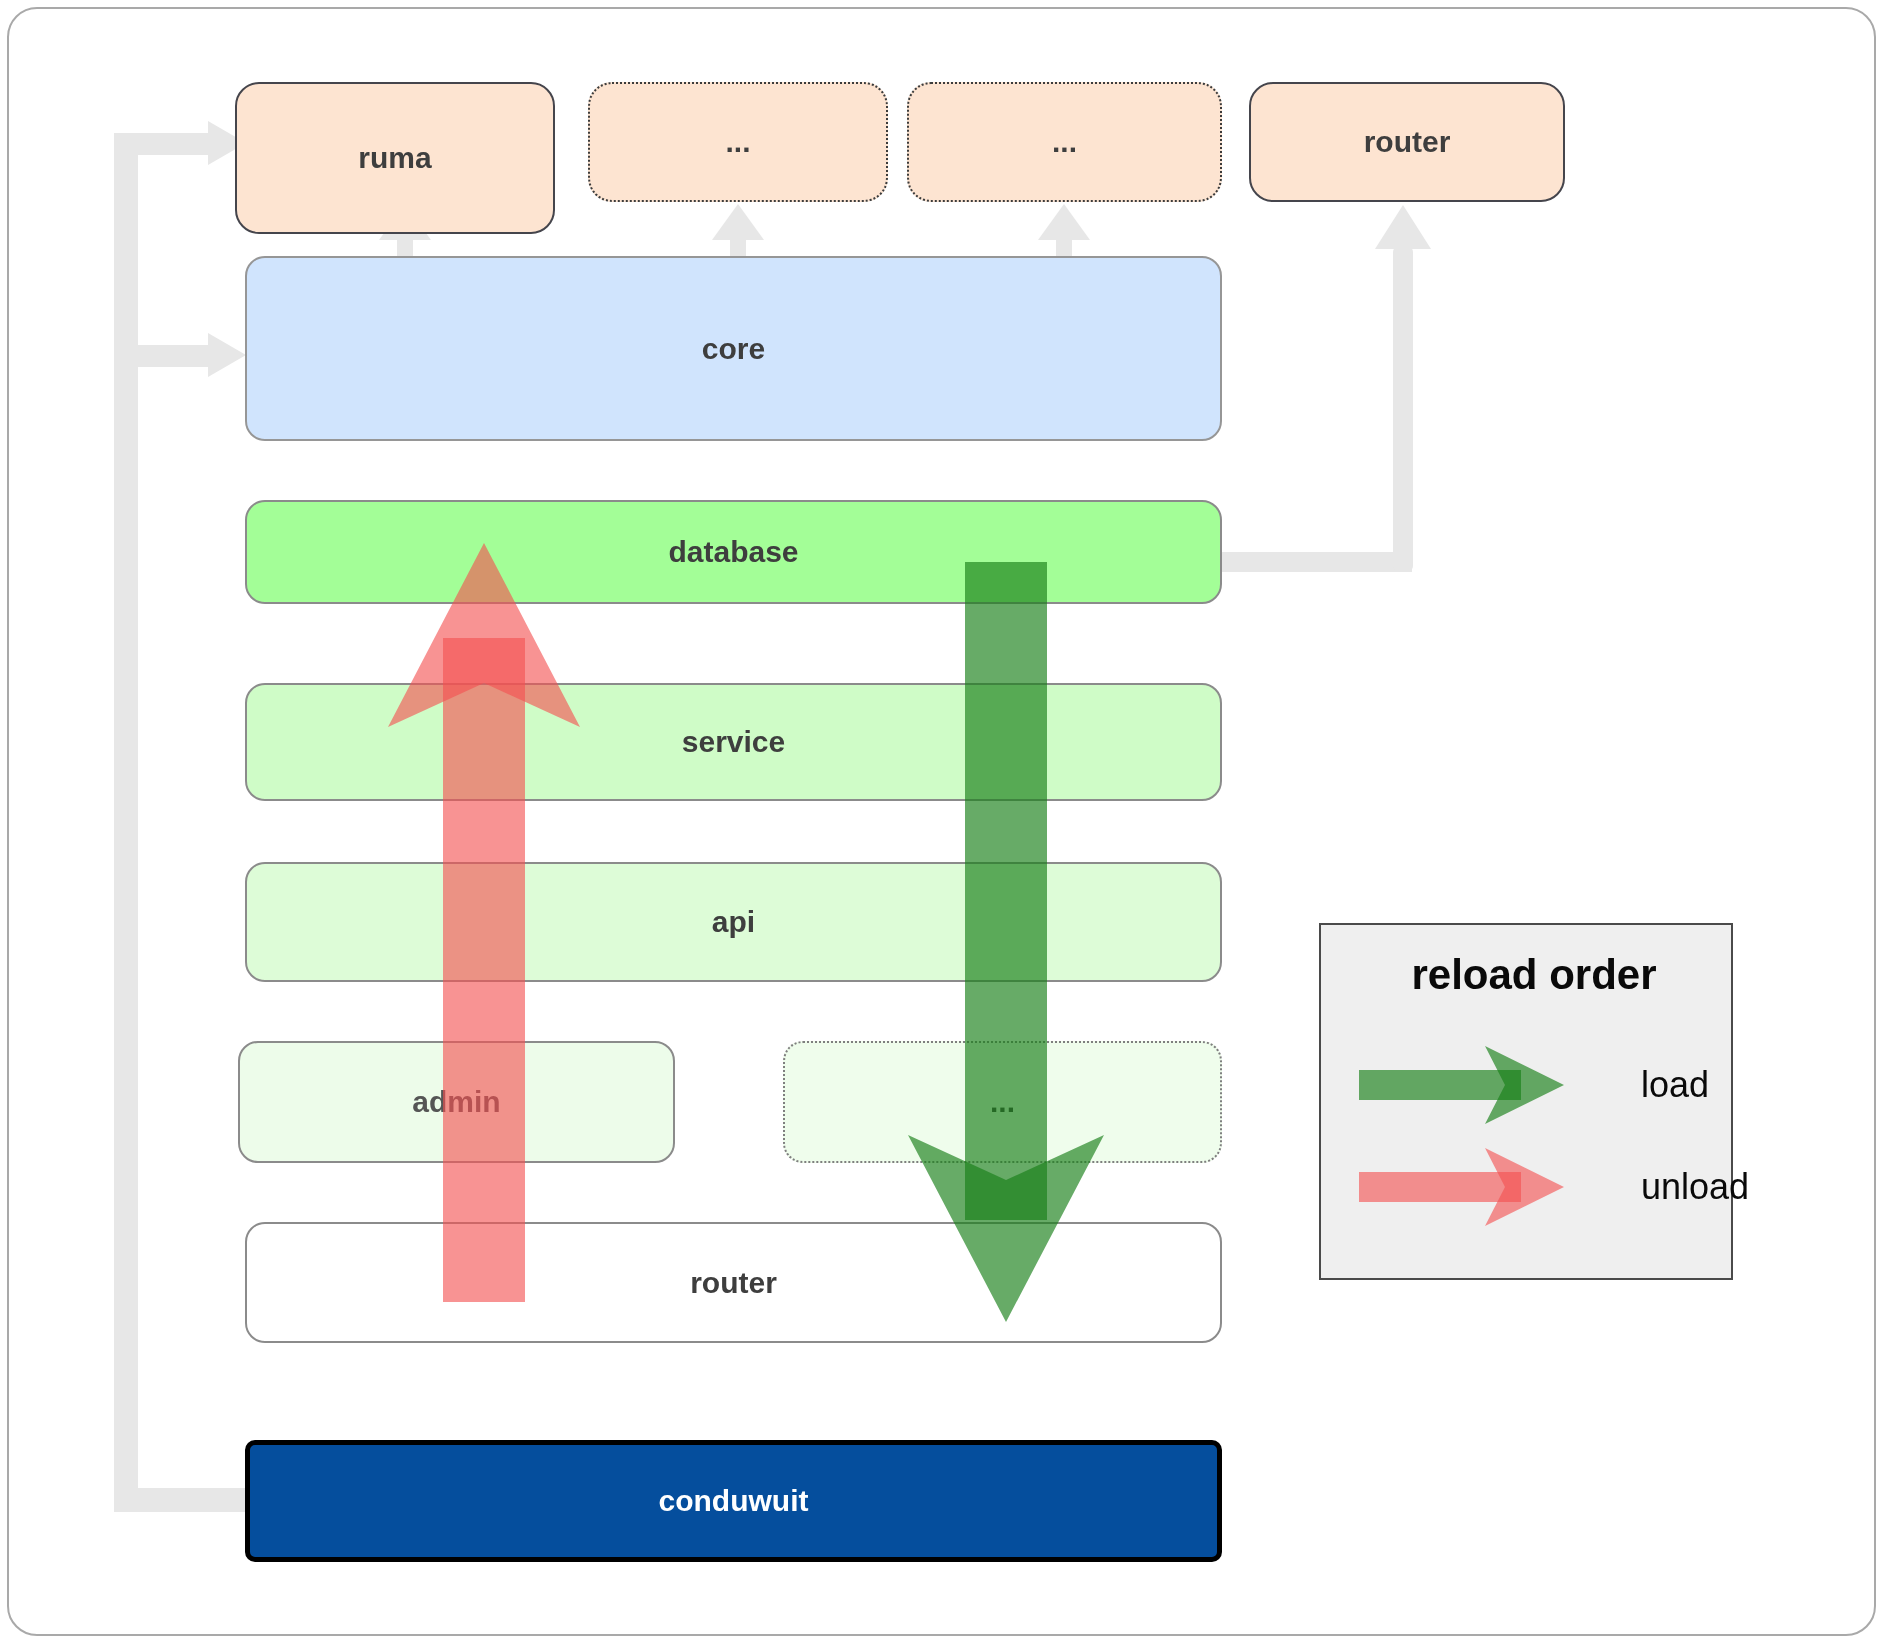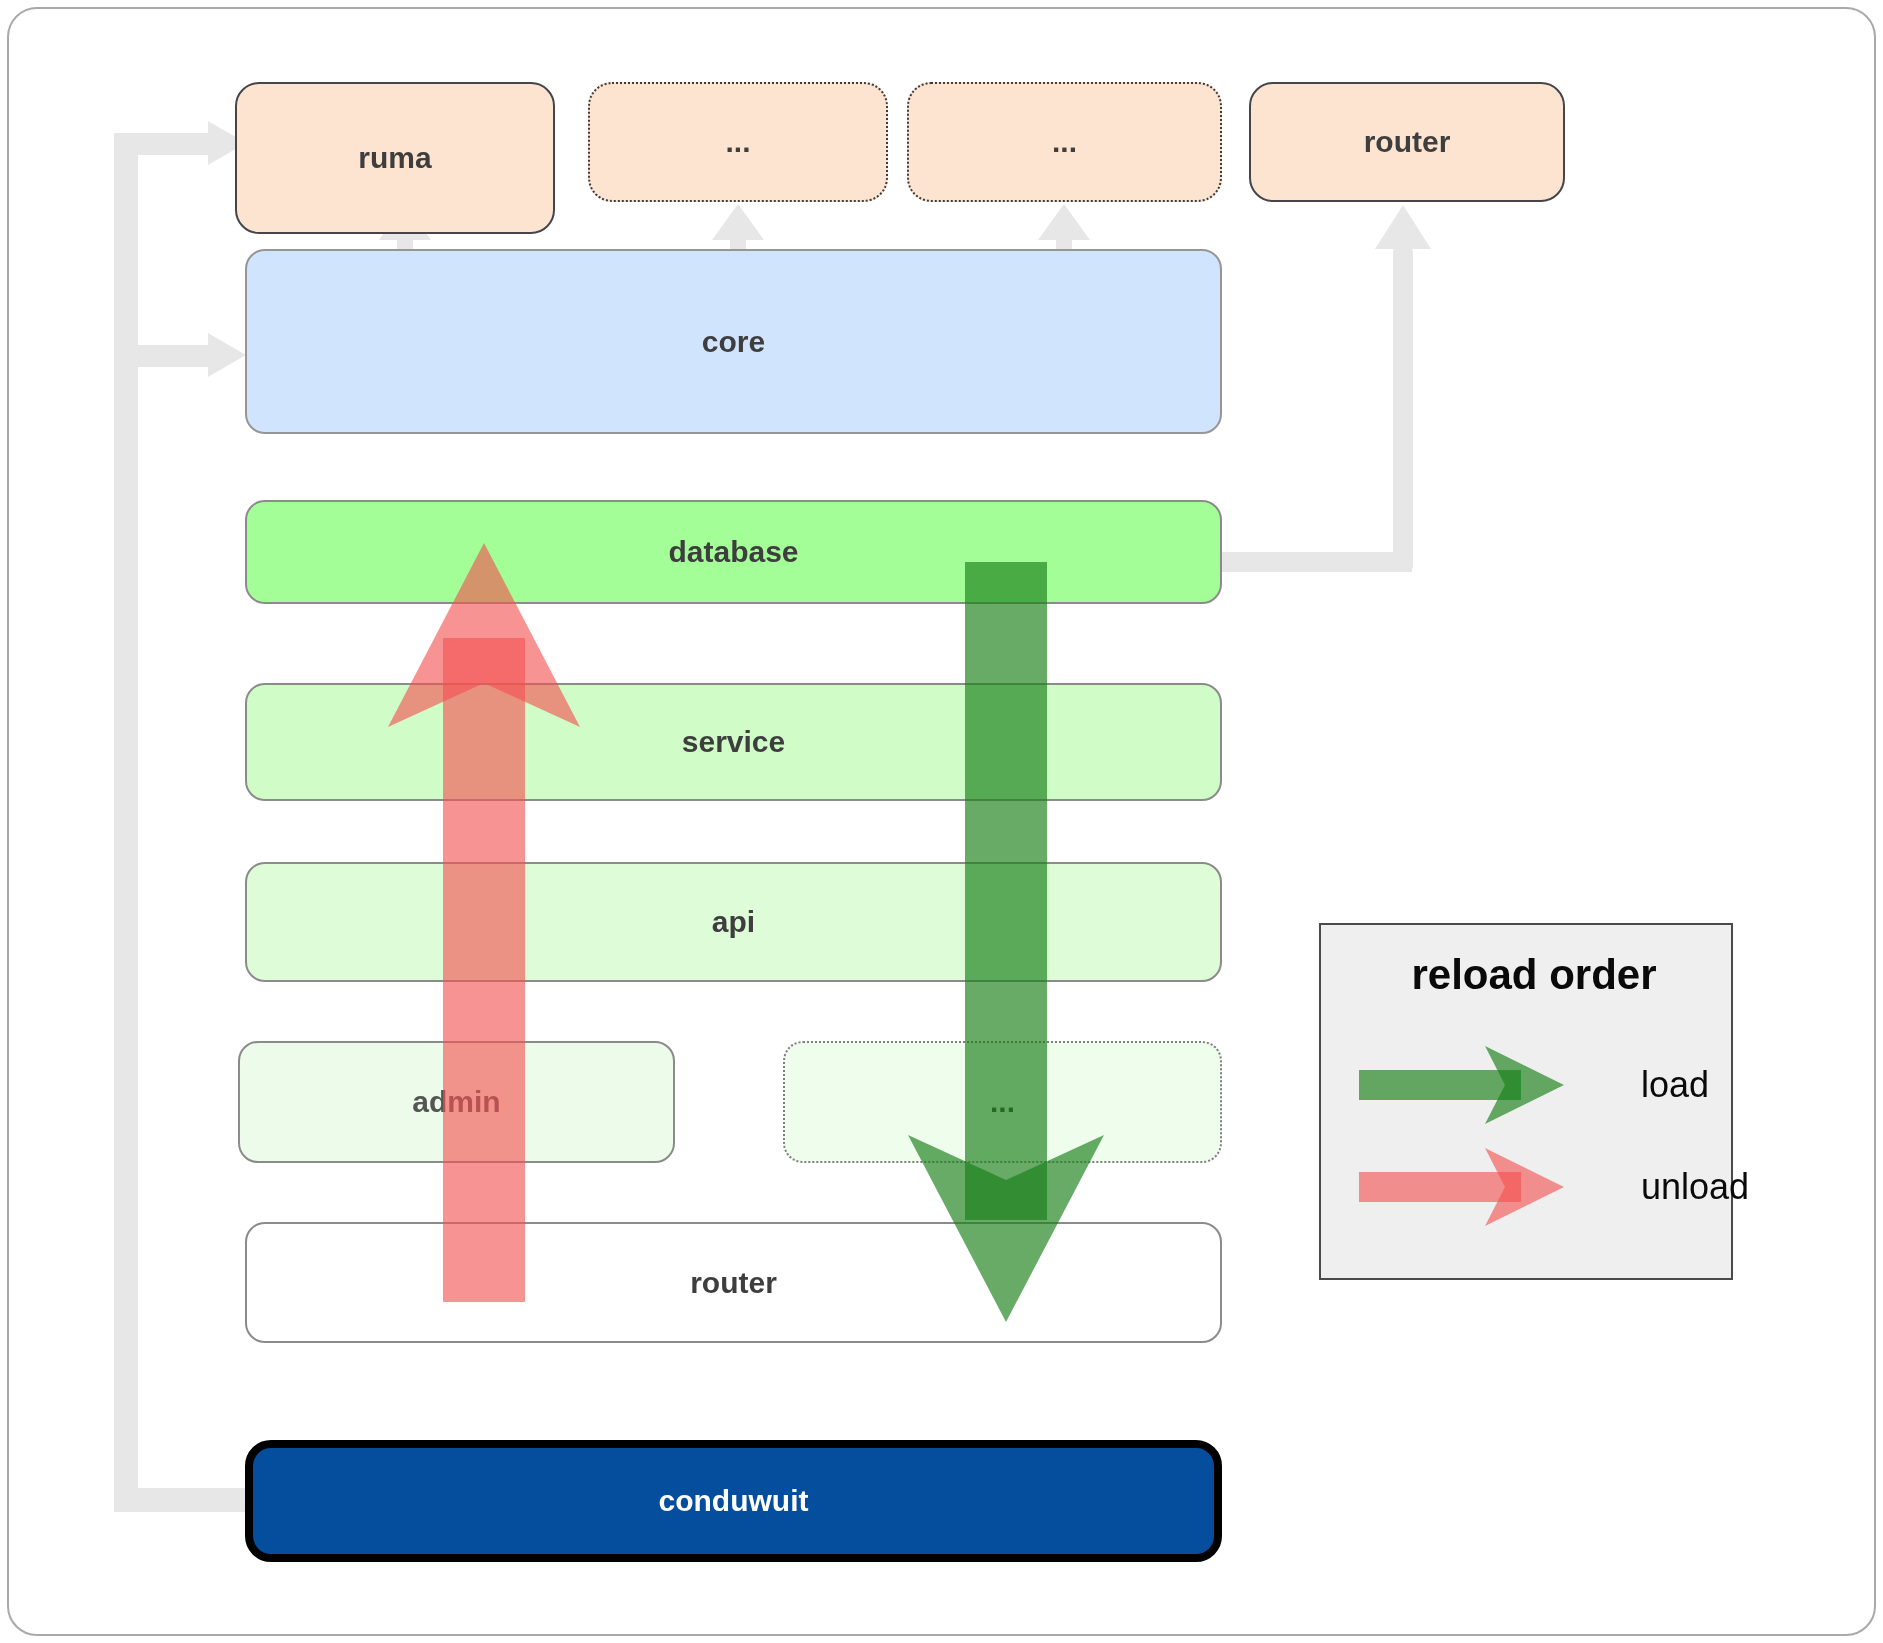--- a/index.html
+++ b/index.html
@@ -10,29 +10,29 @@
   .z1{z-index:1}.z3{z-index:3}
   .box{position:absolute;box-sizing:border-box;display:flex;align-items:center;justify-content:center;
        border-radius:20px;font-size:30px;font-weight:600;color:#3e3e3e;z-index:2;}
   .box span{white-space:nowrap;}
   .crate{background:#fde4d1;border:2.5px solid #45454c;border-radius:24px;}
   .crate.dotted{border:2.5px dotted #3c3c3c;}
   .b-ruma{left:235px;top:82px;width:320px;height:152px;}
   .b-dots1{left:588px;top:82px;width:300px;height:120px;}
   .b-dots2{left:907px;top:82px;width:315px;height:120px;}
   .b-rocksdb{left:1249px;top:82px;width:316px;height:120px;}
-  .b-core{left:245px;top:249px;width:977px;height:185px;background:#d0e4fd;border:2px solid #969696;justify-content:center;}
+  .b-core{left:245px;top:256px;width:977px;height:185px;background:#d0e4fd;border:2px solid #969696;justify-content:center;}
   .b-database{left:245px;top:500px;width:977px;height:104px;background:#a3fe97;border:2px solid #8b8b8b;}
   .b-service{left:245px;top:683px;width:977px;height:118px;background:#cffcc7;border:2px solid #8b8b8b;}
   .b-api{left:245px;top:862px;width:977px;height:120px;background:#ddfcd7;border:2px solid #8b8b8b;}
   .b-admin{left:238px;top:1041px;width:437px;height:122px;background:#edfcea;border:2px solid #8b8b8b;color:#555;}
   .b-dots3{left:783px;top:1041px;width:439px;height:122px;background:#effdec;border:2px dotted #7f7f7f;}
   .b-router{left:245px;top:1222px;width:977px;height:121px;background:#ffffff;border:2px solid #8b8b8b;}
-  .b-conduwuit{left:245px;top:1440px;width:977px;height:122px;background:#054e9d;border:8px solid #000000;
-               border-radius:26px;color:#ffffff;}
+  .b-conduwuit{left:245px;top:1440px;width:977px;height:122px;background:#054e9d;border:5px solid #000000;
+               border-radius:10px;color:#ffffff;}
   .legend{position:absolute;left:1319px;top:923px;width:414px;height:357px;box-sizing:border-box;
           background:#efefef;border:2px solid #4a4a4a;z-index:2;}
   .legend-title{position:absolute;top:26px;left:0;width:100%;text-align:center;
                 font-size:42px;font-weight:600;color:#0a0a0a;padding-left:8px;}
   .legend-row{position:absolute;left:38px;display:flex;align-items:center;gap:36px;}
   .legend-row.load{top:118px;}
   .legend-row.unload{top:220px;}
   .legend-row .lab{margin-left:36px;font-size:36px;color:#0a0a0a;}
 </style>
 </head>

